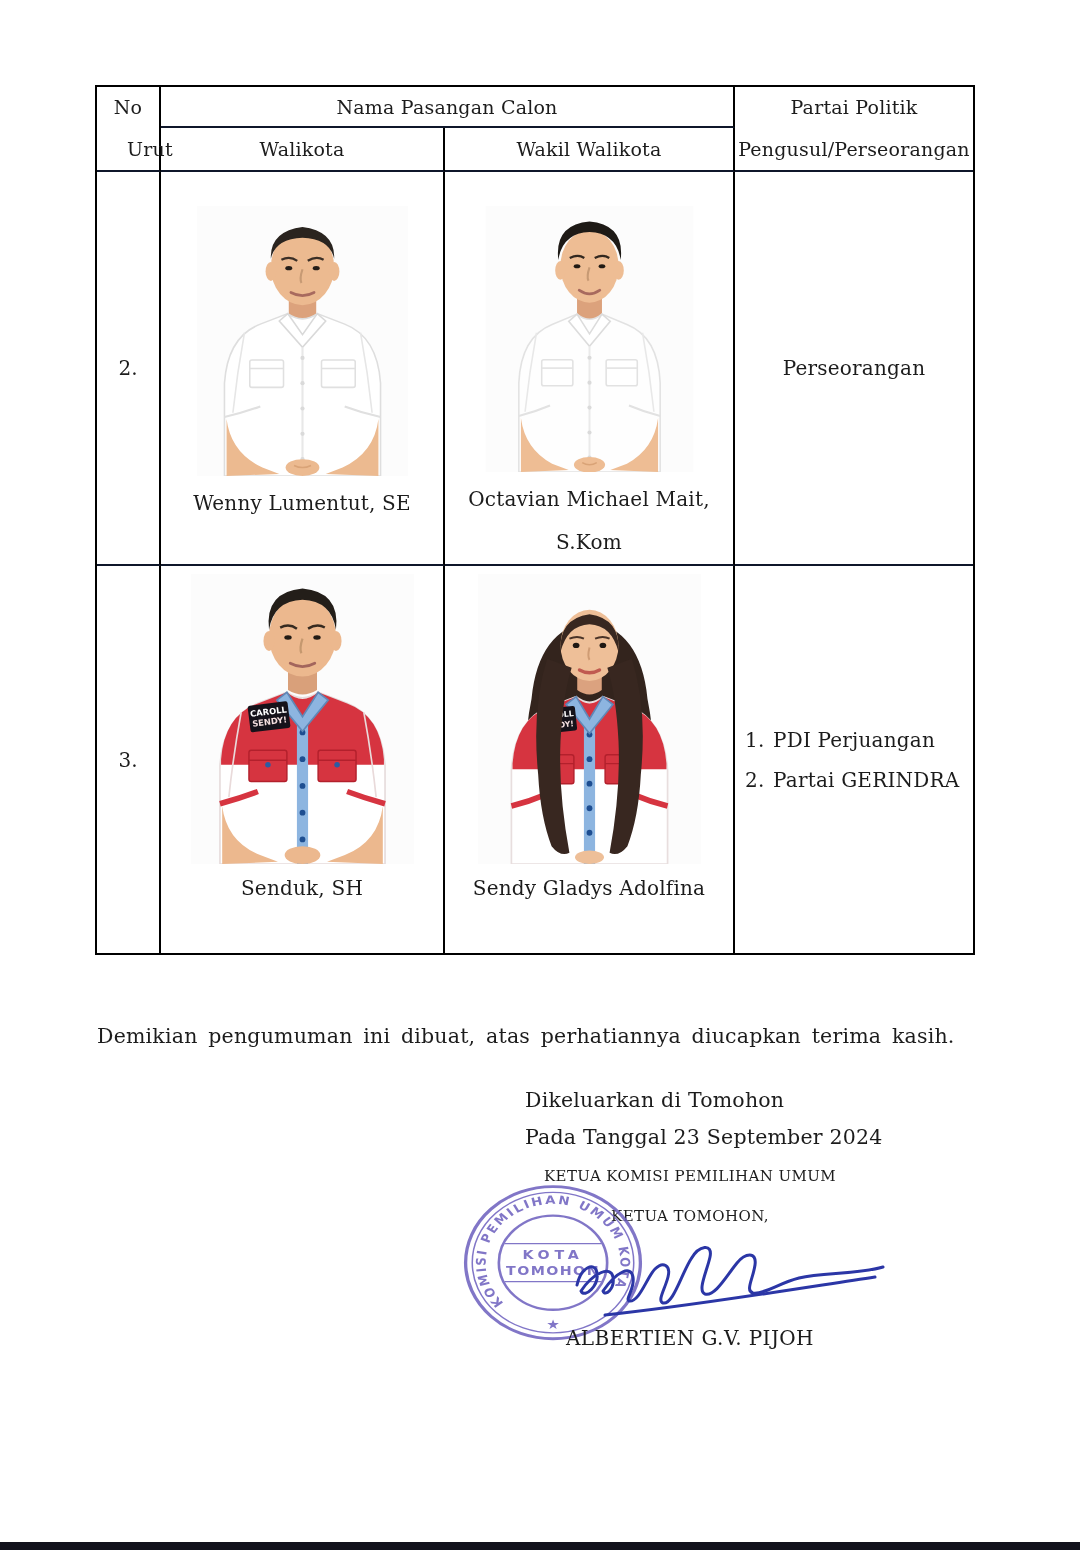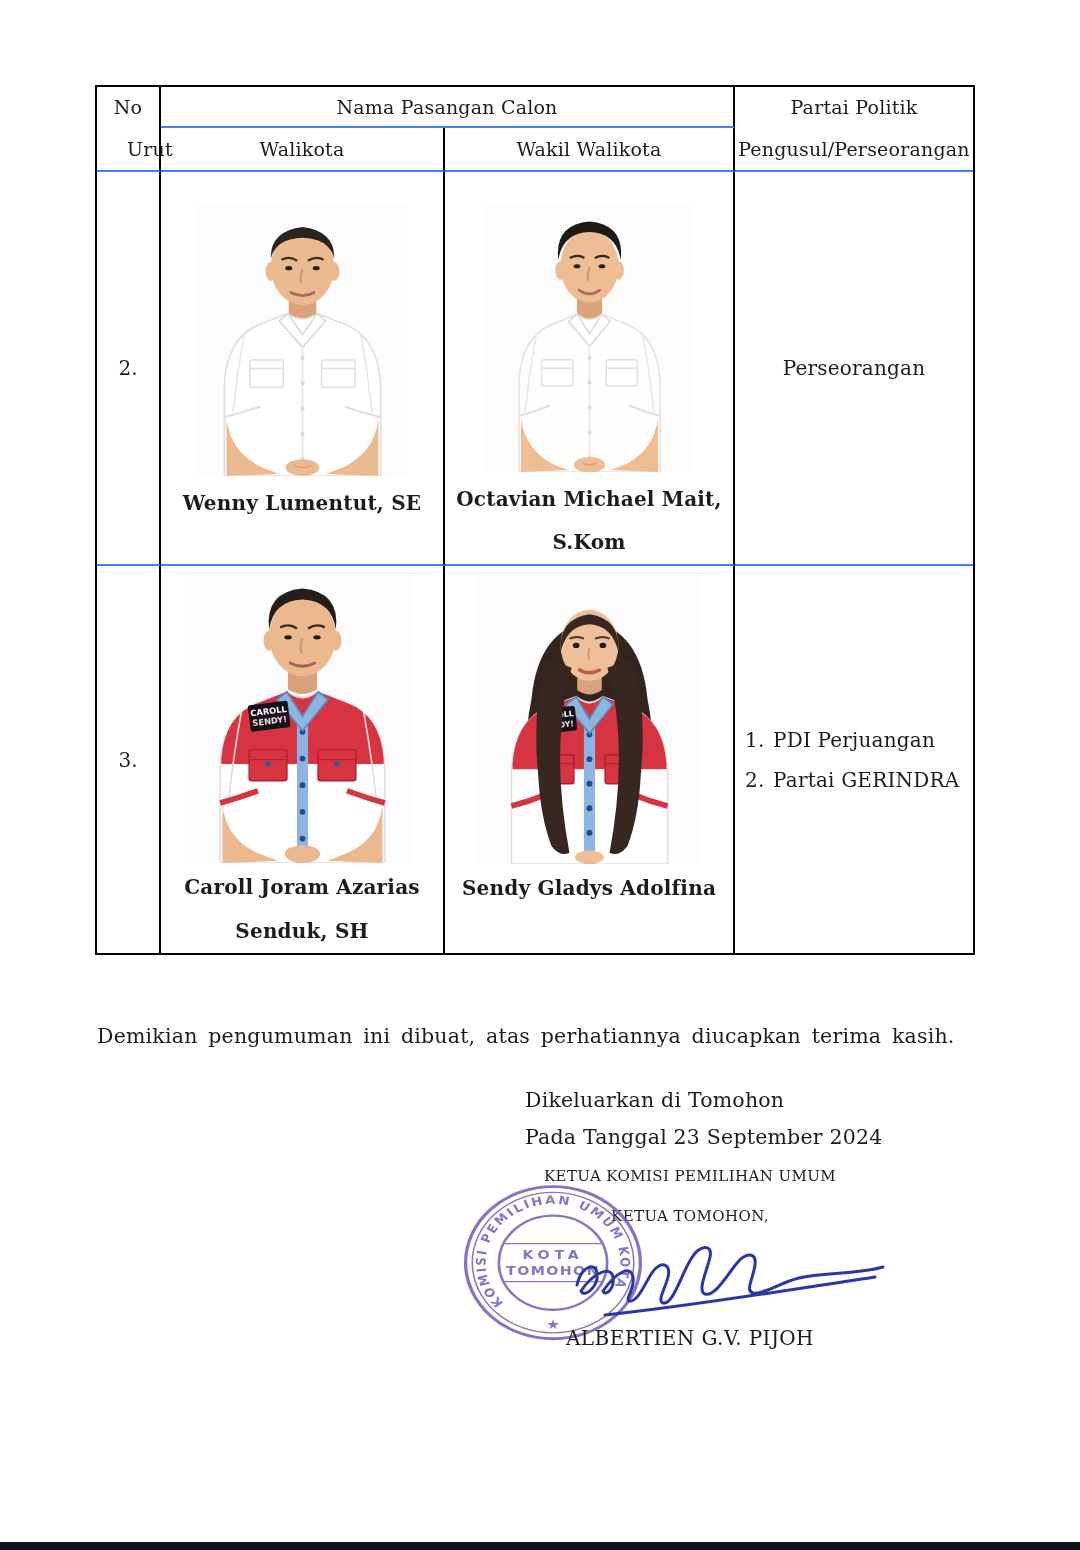--- a/index.html
+++ b/index.html
@@ -3,39 +3,39 @@
 <meta charset="utf-8">
 <style>
   html,body{margin:0;padding:0;background:#ffffff;}
   .page{position:relative;width:1080px;height:1550px;background:#ffffff;overflow:hidden;
         font-family:"DejaVu Serif","Liberation Serif",serif;color:#1c1c1c;}
   
   .doc-table{position:absolute;left:95px;top:85px;width:880px;height:870px;
              display:grid;grid-template-columns:64px 284px 290px 238px;
              grid-template-rows:41px 44px 394px 387px;
              border:2px solid #000;box-sizing:border-box;}
-  .cell{border-right:2px solid #000;border-bottom:2px solid #3b82f6;box-sizing:border-box;
+  .cell{border-right:2px solid #000;border-bottom:2px solid #0f172a;box-sizing:border-box;
         display:flex;align-items:center;justify-content:center;text-align:center;}
   .cell.last-col{border-right:none;}
   .cell.last-row{border-bottom:none;}
   .hdr{font-size:19px;letter-spacing:.2px;}
   .no-hdr{grid-column:1;grid-row:1/3;flex-direction:column;justify-content:flex-start;padding:0;}
   .no-hdr .l1{height:41px;display:flex;align-items:center;}
   .no-hdr .l2{height:44px;display:flex;align-items:center;margin-left:44px;}
   .group-hdr{grid-column:2/4;grid-row:1;}
   .partai-hdr{grid-column:4;grid-row:1/3;flex-direction:column;justify-content:flex-start;}
   .partai-hdr .l1{height:41px;display:flex;align-items:center;}
   .partai-hdr .l2{height:44px;display:flex;align-items:center;}
   .wal-hdr{grid-column:2;grid-row:2;text-align:center;}
   .wak-hdr{grid-column:3;grid-row:2;}
   .no-cell{font-size:20px;}
   .cand-cell{flex-direction:column;justify-content:flex-start;}
   .photo-r2{width:213px;height:270px;margin-top:34px;}
   .photo-r3{width:225px;height:290px;margin-top:8px;}
-  .name-block{font-size:20px;line-height:43px;letter-spacing:.2px;margin-top:6px;font-weight:bold;}
+  .name-block{font-size:20px;line-height:43px;letter-spacing:.2px;margin-top:6px;}
   .name-block.r3{line-height:44px;margin-top:2px;}
   .partai-single{font-size:20px;letter-spacing:.2px;}
   .partai-list{flex-direction:column;align-items:flex-start;justify-content:center;
                padding-left:10px;font-size:20px;line-height:40px;letter-spacing:.2px;text-align:left;}
   .partai-item{display:flex;}
   .partai-item .num{width:28px;}
   
   .closing-par{position:absolute;left:97px;top:1024px;width:860px;font-size:20.5px;
                letter-spacing:.2px;word-spacing:4px;}
   .issuance{position:absolute;left:525px;top:1082px;font-size:20.5px;line-height:37px;letter-spacing:.2px;}
@@ -196,21 +196,20 @@
           <circle cx="131" cy="171" r="2.5" fill="#2a5ca3"></circle>
         <g transform="rotate(-7 70 128)">
           <rect x="52" y="116" width="36" height="24" rx="2" fill="#15121a"></rect>
           <text x="70" y="126" font-size="7.5" font-weight="bold" fill="#ffffff" text-anchor="middle" font-family="DejaVu Sans, sans-serif">CAROLL</text>
           <text x="70" y="135" font-size="7.5" font-weight="bold" fill="#f3dede" text-anchor="middle" font-family="DejaVu Sans, sans-serif">SENDY!</text>
         </g>
         <path d="M28,208 Q32,240 62,252 L78,258 L28,260 Z M172,208 Q168,240 138,252 L122,258 L172,260 Z" fill="#ecb88e"></path>
         <ellipse cx="100" cy="252" rx="16" ry="8" fill="#ecb88e"></ellipse>
       </svg>
       <div class="name-block r3">
-        <div>Caroll Joram Azarias</div>
         <div>Senduk, SH</div>
       </div>
     </div>
 
     <div class="cell cand-cell last-row" style="grid-column:3;grid-row:4;">
       <svg class="photo-r3" viewBox="0 0 200 260">
         <rect width="200" height="260" fill="#fcfcfc"></rect>
         <path d="M52,238 Q36,170 48,112 Q54,50 100,42 Q146,50 152,112 Q164,170 148,238 Q140,252 128,256 L72,256 Q60,252 52,238 Z" fill="#33241d"></path>
         <path d="M89,86 L89,104 Q100,112 111,104 L111,86 Z" fill="#dba27f"></path>
         <ellipse cx="100" cy="64" rx="26" ry="32" fill="#eebf98"></ellipse>

